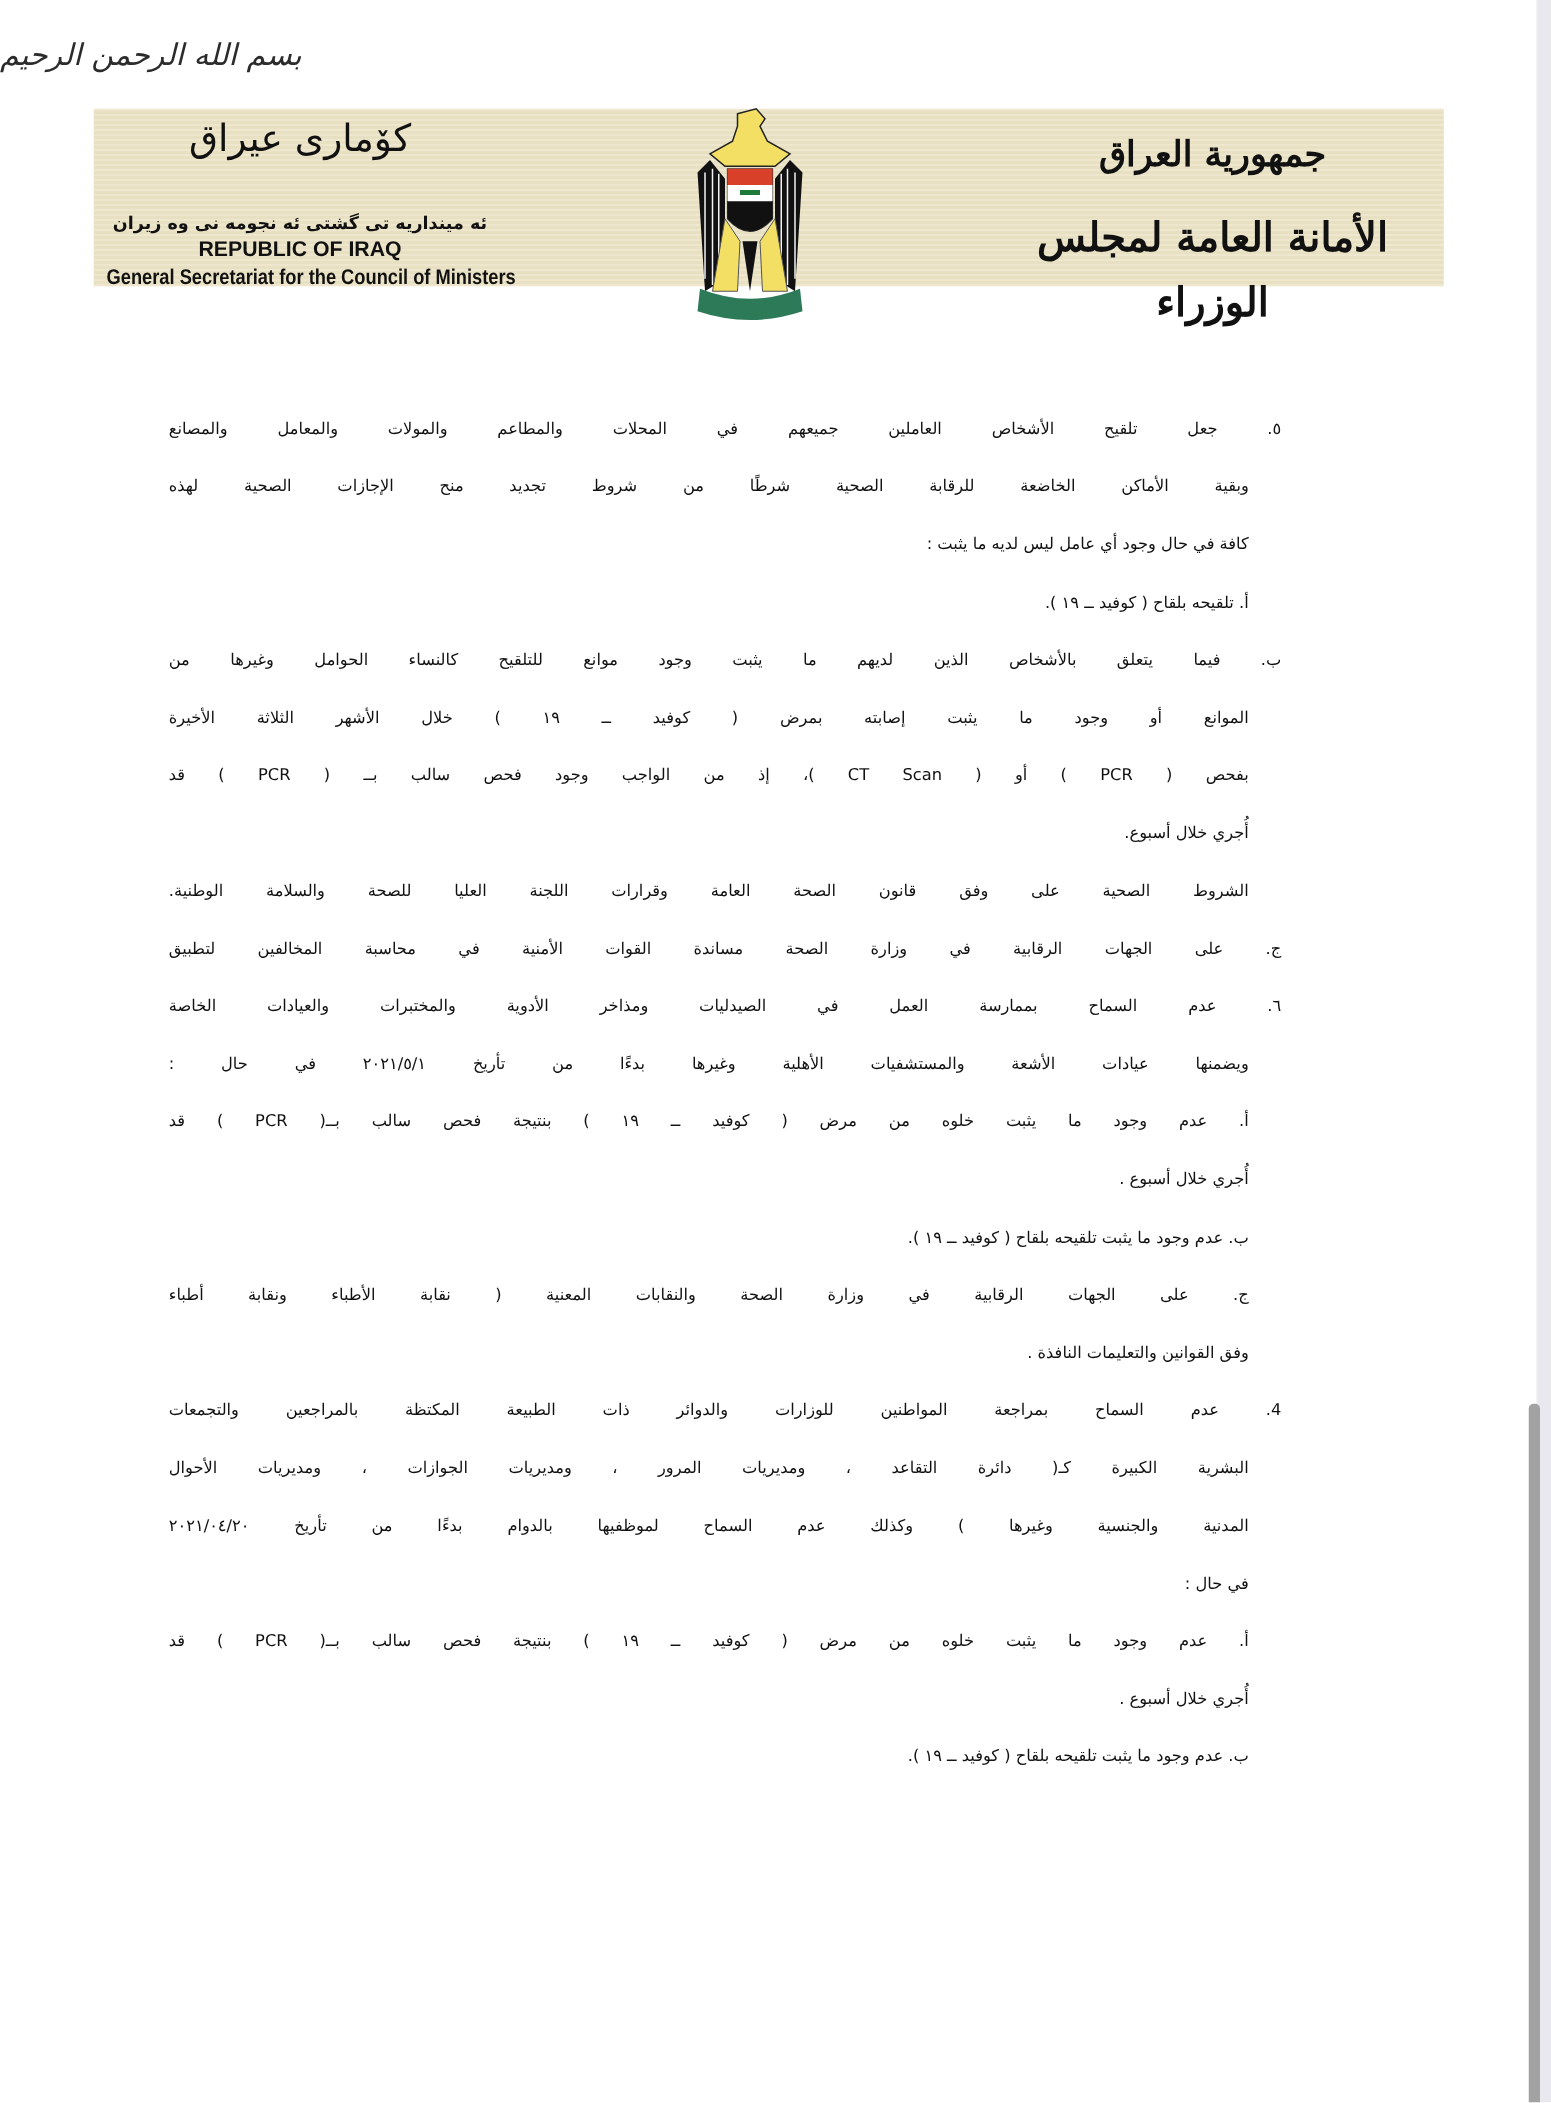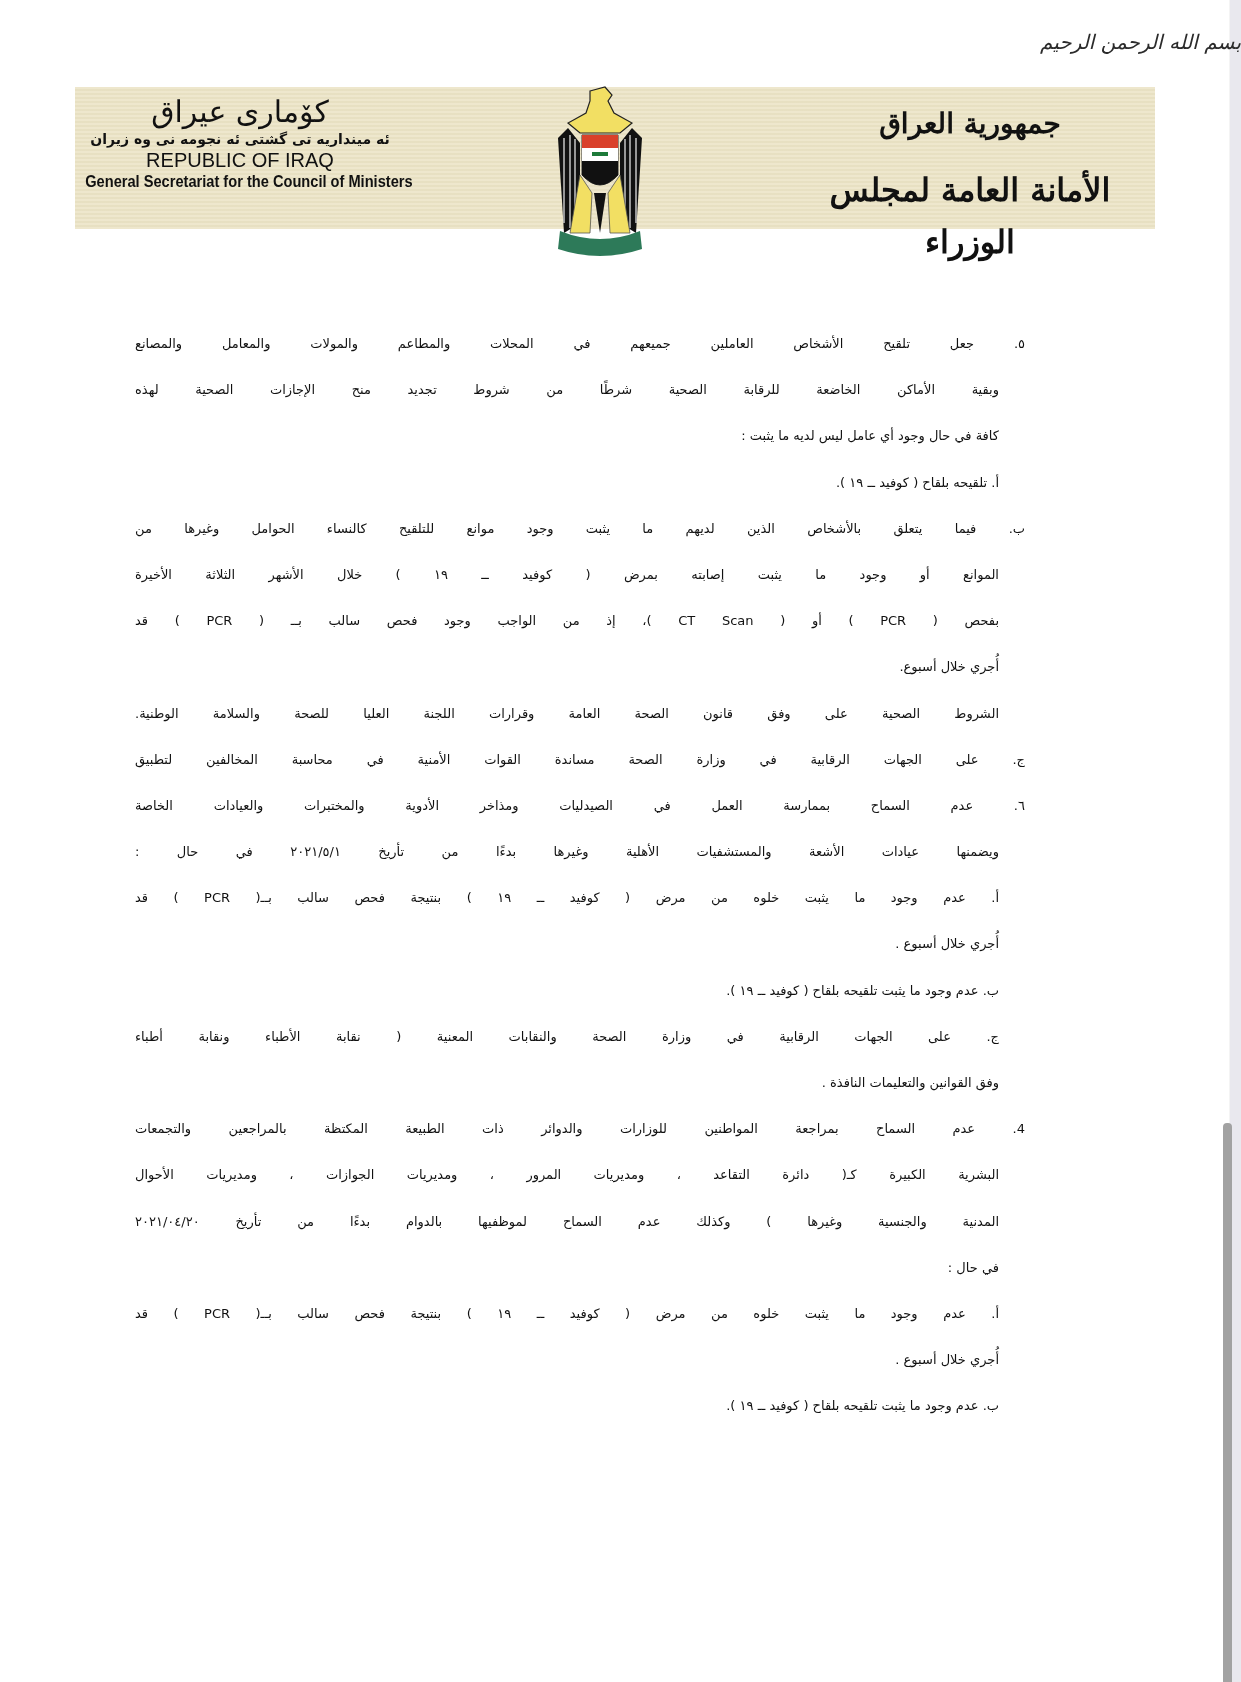--- a/index.html
+++ b/index.html
@@ -9,40 +9,40 @@
     }
     .gutter {
       position: absolute; top: 0; right: 0; width: 11px; height: 1682px;
       background: #e9e8ee; border-left: 1px solid #f4f4f4;
     }
     .scroll-thumb {
       position: absolute; left: 1223px; top: 1123px; width: 9px; height: 559px;
       background: #a2a2a2; border-radius: 4px 4px 0 0;
     }
     .bismillah {
-      position: absolute; top: 30px; left: 0; width: 1241px; text-align: right;
-      font-family: "DejaVu Serif", serif; font-size: 20px; color: #2b2b2b; direction: rtl;
+      position: absolute; top: 30px; left: 0; width: 1241px; text-align: left;
+      font-family: "DejaVu Serif", serif; font-size: 24px; color: #2b2b2b; direction: rtl;
       font-style: italic; letter-spacing: -1px;
     }
     .banner {
       position: absolute; left: 75px; top: 87px; width: 1080px; height: 142px;
       background: #ece4c6;
       background-image: repeating-linear-gradient(0deg, rgba(255,255,255,0.12) 0 2px, rgba(0,0,0,0.02) 2px 4px);
     }
     .banner-left {
       position: absolute; left: 15px; top: 8px; width: 300px; text-align: center; color: #111;
     }
     .kurdish-title {
       font-family: "DejaVu Serif", serif; font-size: 30px; line-height: 34px; direction: rtl;
     }
     .kurdish-sub {
-      font-family: "DejaVu Sans", sans-serif; font-weight: bold; font-size: 14px; line-height: 20px; direction: rtl;
+      font-family: "DejaVu Sans", sans-serif; font-weight: bold; font-size: 14px; line-height: 20px; direction: rtl; margin-top: 40px;
     }
     .en-title {
-      font-family: "Liberation Sans", sans-serif; font-weight: normal; font-size: 20px; line-height: 22px;
+      font-family: "Liberation Sans", sans-serif; font-weight: bold; font-size: 17px; line-height: 22px;
     }
     .en-sub {
       font-family: "Liberation Sans", sans-serif; font-weight: bold; font-size: 17px; line-height: 22px;
       transform: scaleX(0.86); transform-origin: center; white-space: nowrap; margin-left: -30px; width: 360px;
     }
     .banner-right {
       position: absolute; right: 35px; top: 12px; width: 300px; text-align: center; color: #111;
       font-family: "DejaVu Serif", serif; direction: rtl;
     }
     .ar-title { font-size: 28px; line-height: 50px; font-weight: bold; }

